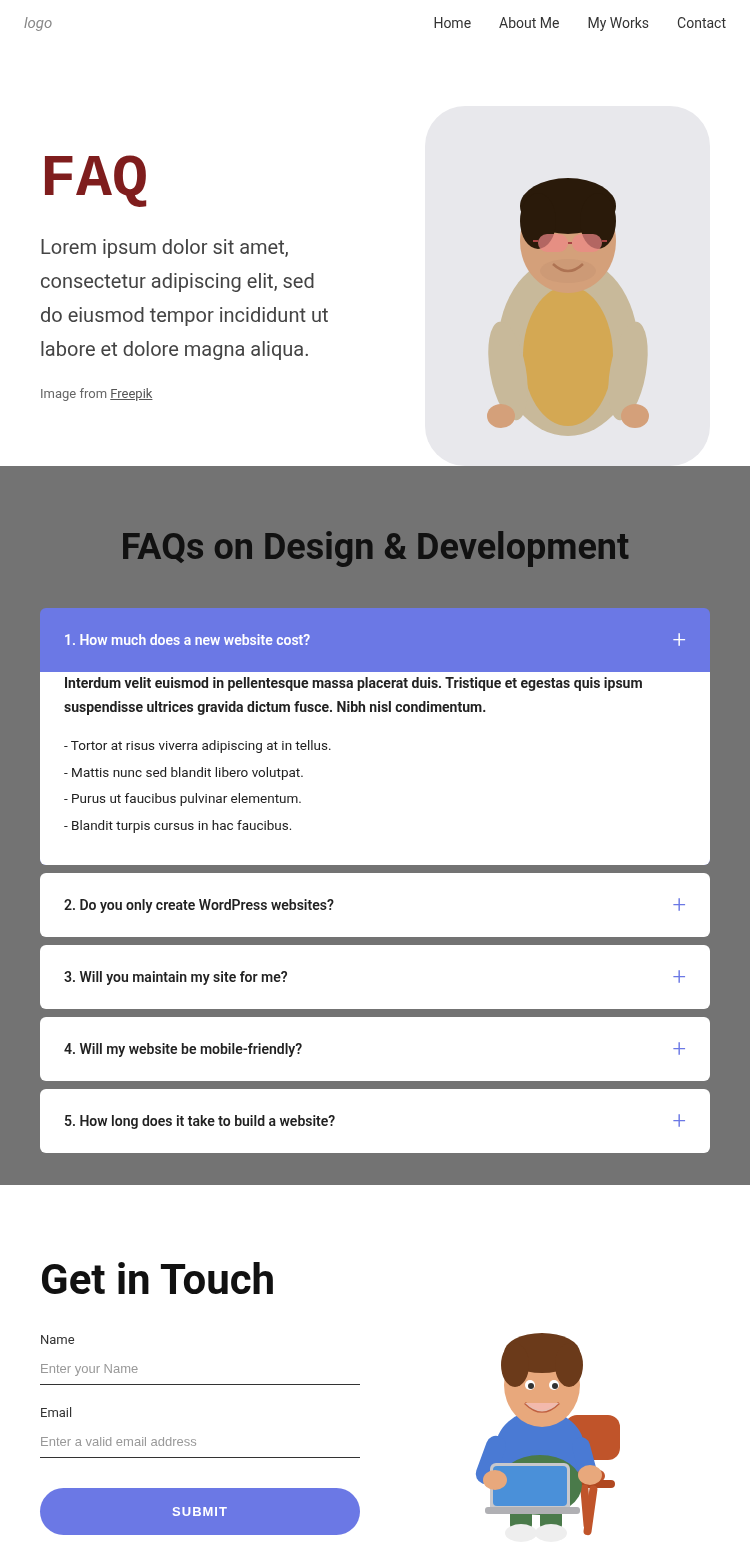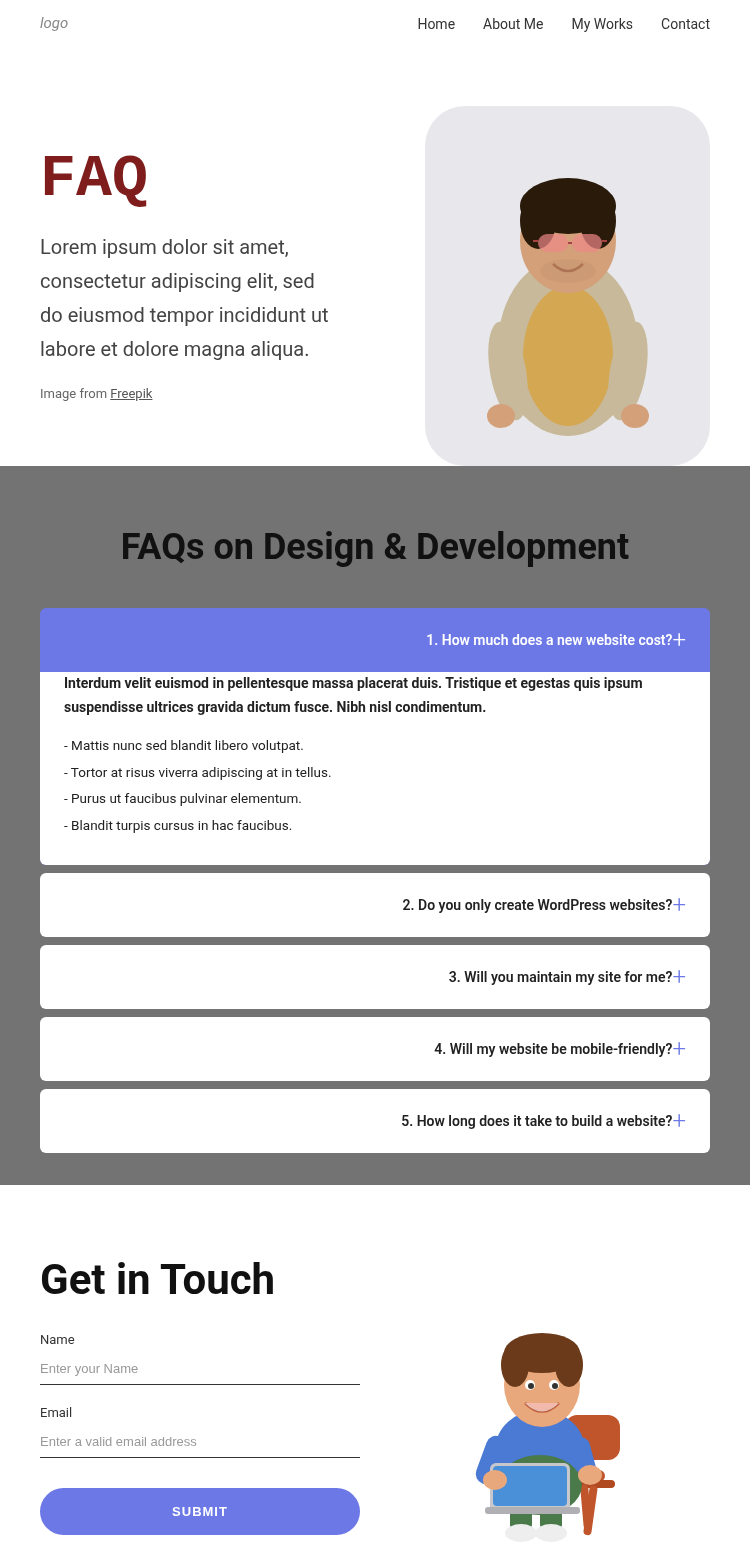--- a/index.html
+++ b/index.html
@@ -1,23 +1,23 @@
 <!DOCTYPE html>
 <html><head>
   <meta charset="utf-8">
   <style>
     * { box-sizing: border-box; margin: 0; padding: 0; }
     body { font-family: -apple-system, BlinkMacSystemFont, 'Segoe UI', Roboto, sans-serif; color: #222; background: #fff; }
 
     
     .navbar {
       display: flex;
-      align-items: flex-end;
+      align-items: center;
       justify-content: space-between;
-      padding: 14px 40px;
+      padding: 14px 24px;
       background: #fff;
       gap: 35px;
     }
     .nav-logo { font-size: 15px; color: #888; font-style: italic; }
     .nav-links { display: flex; gap: 28px; }
     .nav-link { font-size: 14px; color: #333; text-decoration: none; cursor: pointer; }
 
     
     .hero {
       display: flex;
@@ -65,21 +65,21 @@
     .faq-item {
       background: #fff;
       border-radius: 6px;
       margin-bottom: 8px;
       overflow: hidden;
     }
     .faq-item.open { background: #6b78e5; }
     .faq-question {
       display: flex;
       align-items: center;
-      justify-content: flex-end;
+      justify-content: space-between;
       padding: 20px 24px;
       cursor: pointer;
       font-size: 14px;
       font-weight: 600;
       color: #222;
       border-radius: 13px;
     }
     .faq-item.open .faq-question { color: #fff; }
     .faq-plus {
       font-size: 24px;
@@ -214,22 +214,22 @@
   <div class="faq-list">
 
     <div class="faq-item open">
       <div class="faq-question">
         <span>1. How much does a new website cost?</span>
         <span class="faq-plus">+</span>
       </div>
       <div class="faq-answer">
         <p class="faq-answer-bold">Interdum velit euismod in pellentesque massa placerat duis. Tristique et egestas quis ipsum suspendisse ultrices gravida dictum fusce. Nibh nisl condimentum.</p>
         <ul>
+          <li>Tortor at risus viverra adipiscing at in tellus.</li>
           <li>Mattis nunc sed blandit libero volutpat.</li>
-          <li>Tortor at risus viverra adipiscing at in tellus.</li>
           <li>Purus ut faucibus pulvinar elementum.</li>
           <li>Blandit turpis cursus in hac faucibus.</li>
         </ul>
       </div>
     </div>
 
     <div class="faq-item">
       <div class="faq-question">
         <span>2. Do you only create WordPress websites?</span>
         <span class="faq-plus">+</span>

